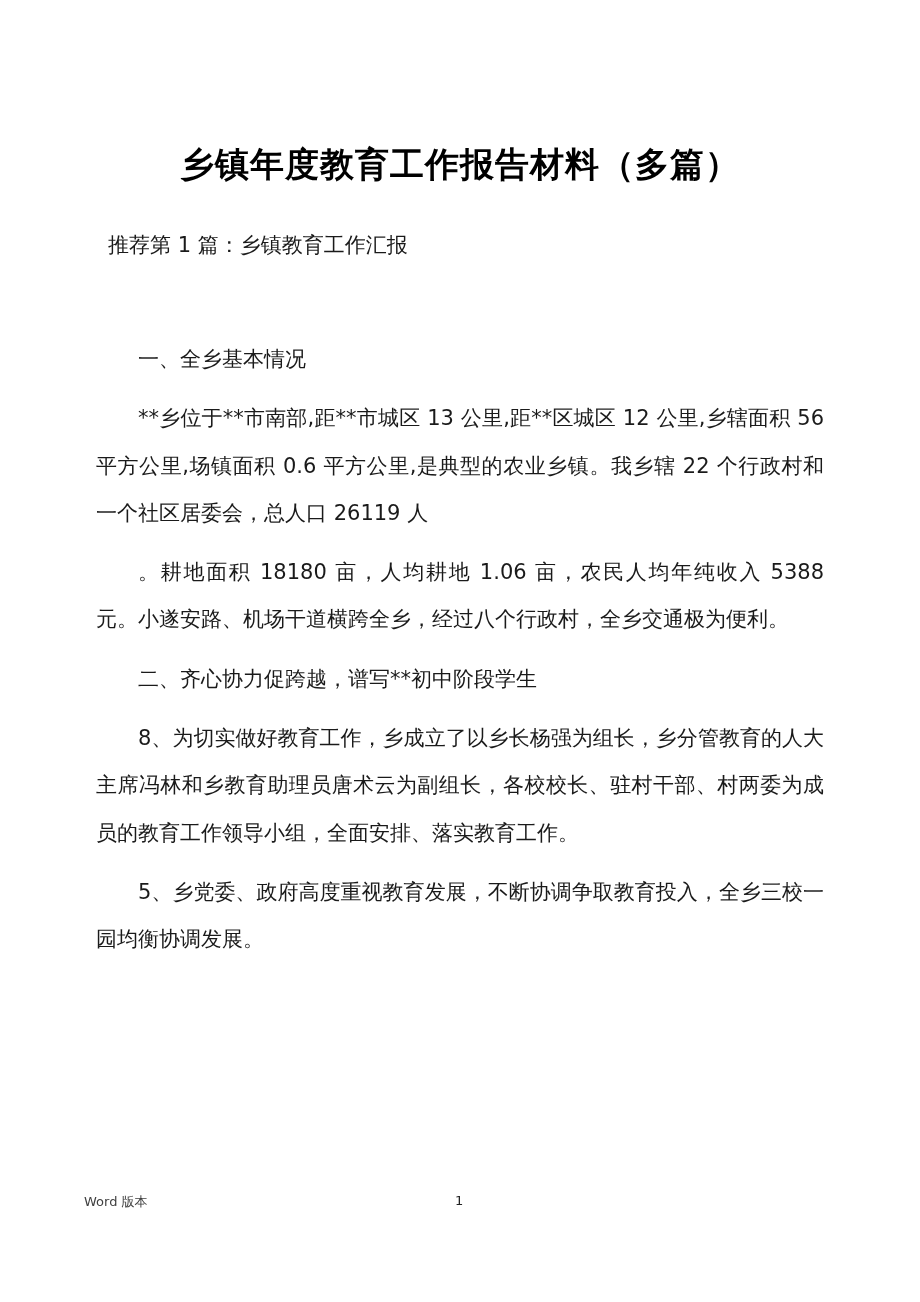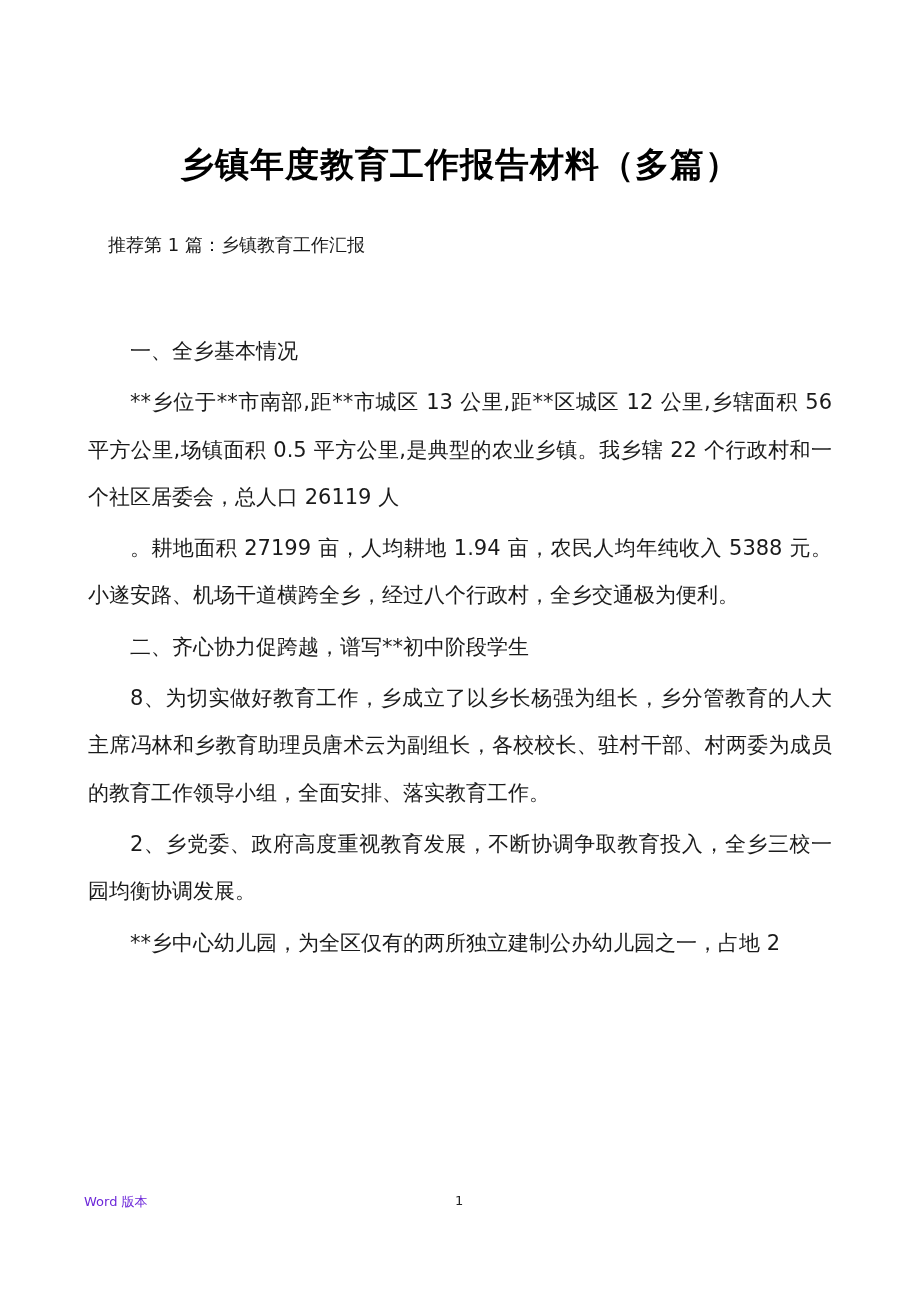--- a/index.html
+++ b/index.html
@@ -28,65 +28,64 @@
       text-align: center;
       font-size: 34px;
       font-weight: bold;
       letter-spacing: 1px;
       color: #000;
       line-height: 44px;
     }
     .subtitle {
       position: absolute;
       left: 108px; top: 230px;
-      font-size: 18px;
+      font-size: 21px;
       line-height: 30px;
       color: #1a1a1a;
     }
     .body-text {
       position: absolute;
       left: 84px;
       top: 324px;
       width: 752px;
       font-size: 21px;
       line-height: 47.3px;
       color: #1a1a1a;
     }
     .body-text p {
-      margin: 4px;
+      margin: 12px;
       text-indent: 2em;
       text-align: justify;
       text-align-last: left;
     }
     .footer-left {
       position: absolute;
       left: 84px; top: 1193px;
       font-size: 13px;
-      color: #6d28d9;
+      color: #404040;
       text-align: right;
     }
     .footer-page {
       position: absolute;
       left: 455px; top: 1193px;
       font-size: 13px;
       color: #222;
     }
   </style>
 </head>
 <body>
 
 <div class="page">
   <div class="title">乡镇年度教育工作报告材料（多篇）</div>
   <div class="subtitle">推荐第 1 篇：乡镇教育工作汇报</div>
 
   <div class="body-text">
     <p>一、全乡基本情况</p>
-    <p>**乡位于**市南部,距**市城区 13 公里,距**区城区 12 公里,乡辖面积 56 平方公里,场镇面积 0.5 平方公里,是典型的农业乡镇。我乡辖 22 个行政村和一个社区居委会，总人口 26119 人</p>
-    <p>。耕地面积 27199 亩，人均耕地 1.94 亩，农民人均年纯收入 5388 元。小遂安路、机场干道横跨全乡，经过八个行政村，全乡交通极为便利。</p>
+    <p>**乡位于**市南部,距**市城区 13 公里,距**区城区 12 公里,乡辖面积 56 平方公里,场镇面积 0.6 平方公里,是典型的农业乡镇。我乡辖 22 个行政村和一个社区居委会，总人口 26119 人</p>
+    <p>。耕地面积 18180 亩，人均耕地 1.06 亩，农民人均年纯收入 5388 元。小遂安路、机场干道横跨全乡，经过八个行政村，全乡交通极为便利。</p>
     <p>二、齐心协力促跨越，谱写**初中阶段学生</p>
     <p>8、为切实做好教育工作，乡成立了以乡长杨强为组长，乡分管教育的人大主席冯林和乡教育助理员唐术云为副组长，各校校长、驻村干部、村两委为成员的教育工作领导小组，全面安排、落实教育工作。</p>
-    <p>2、乡党委、政府高度重视教育发展，不断协调争取教育投入，全乡三校一园均衡协调发展。</p>
-    <p>**乡中心幼儿园，为全区仅有的两所独立建制公办幼儿园之一，占地 2</p>
+    <p>5、乡党委、政府高度重视教育发展，不断协调争取教育投入，全乡三校一园均衡协调发展。</p>
   </div>
 
   <div class="footer-left">Word 版本</div>
   <div class="footer-page">1</div>
 </div>
 
 </body></html>

